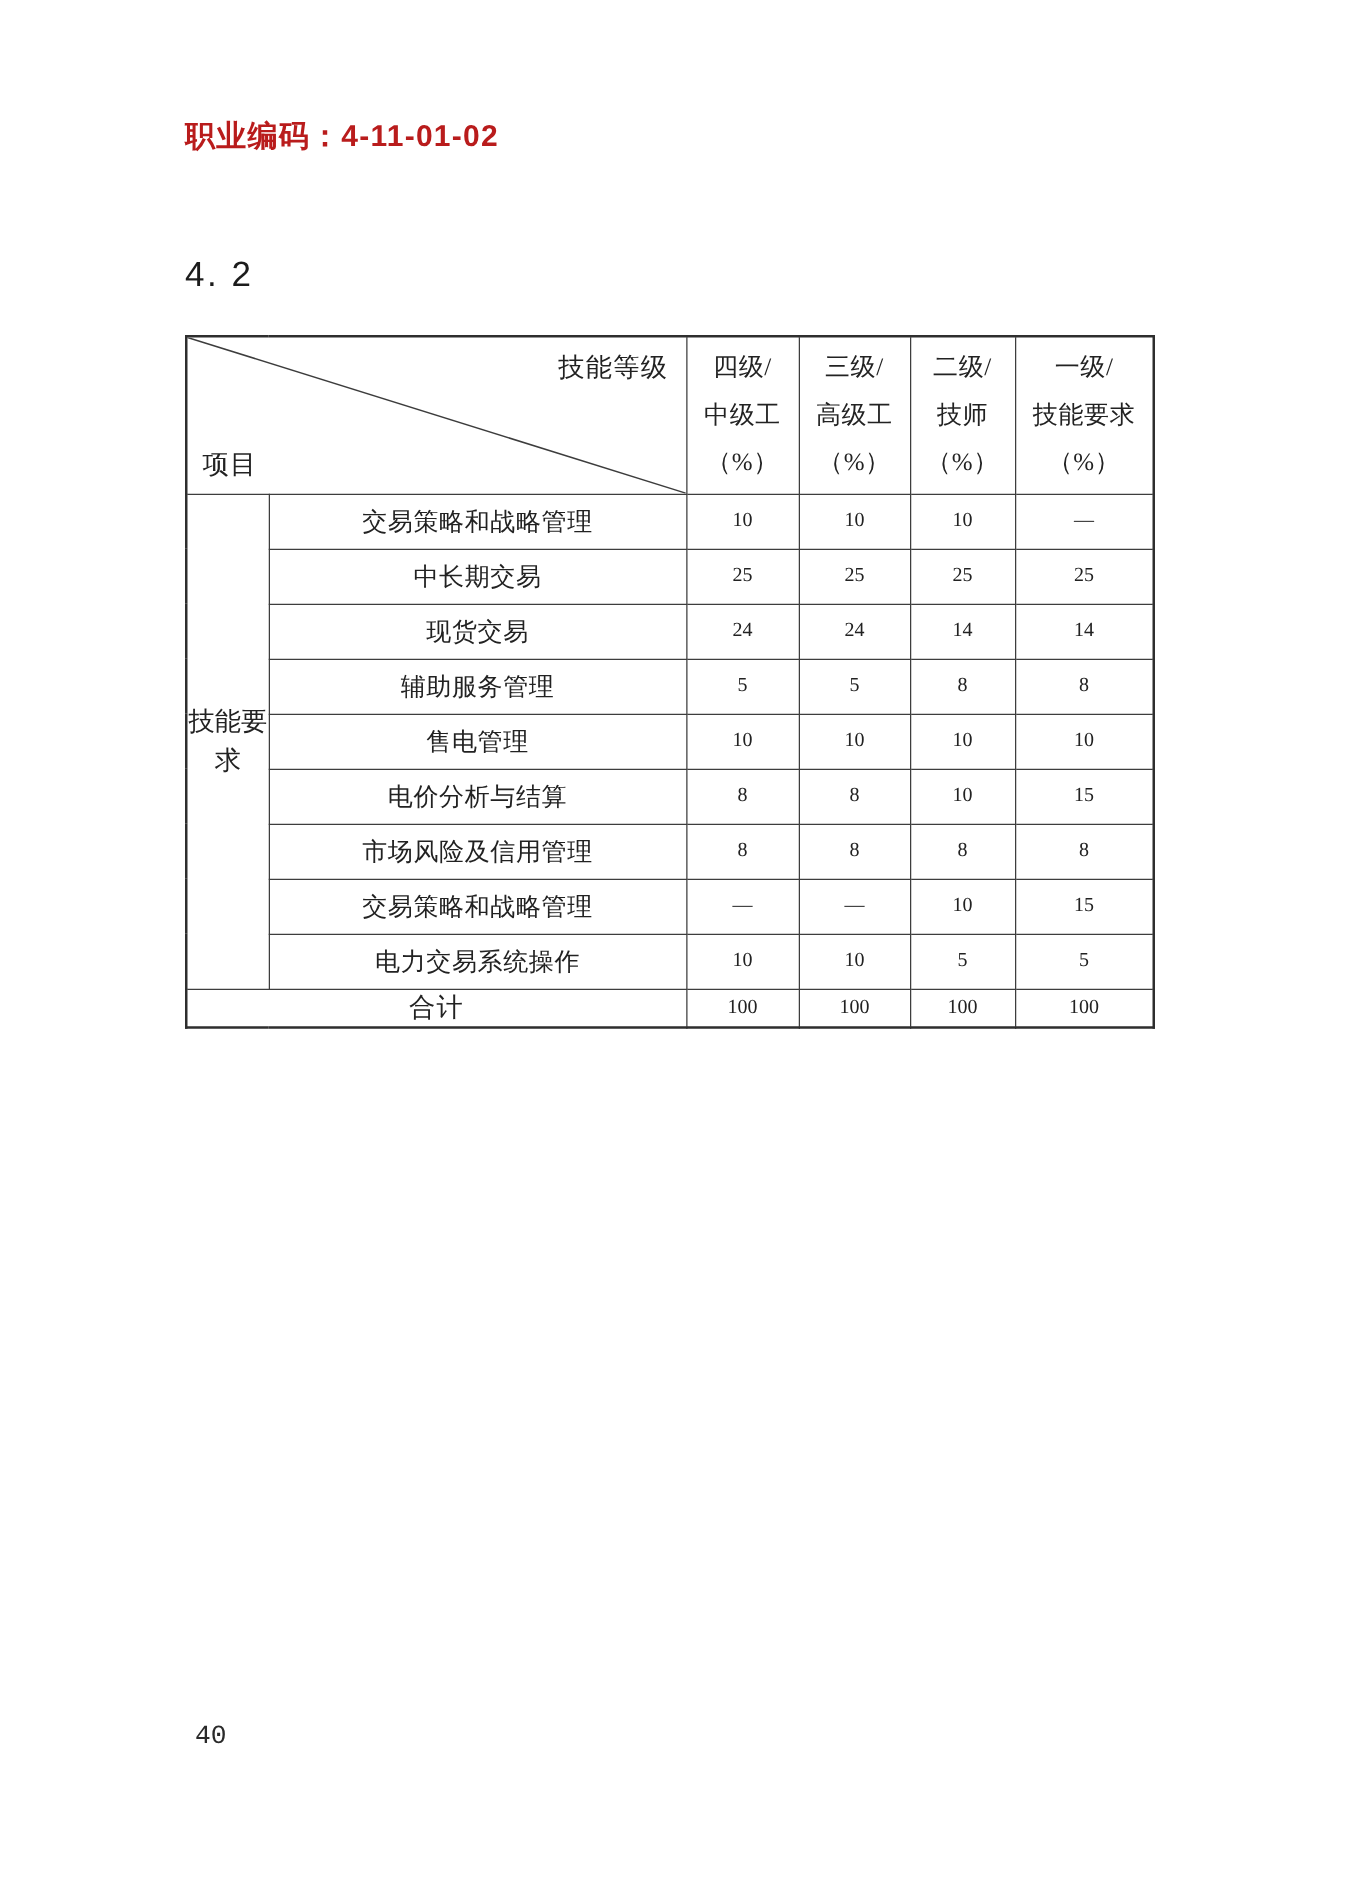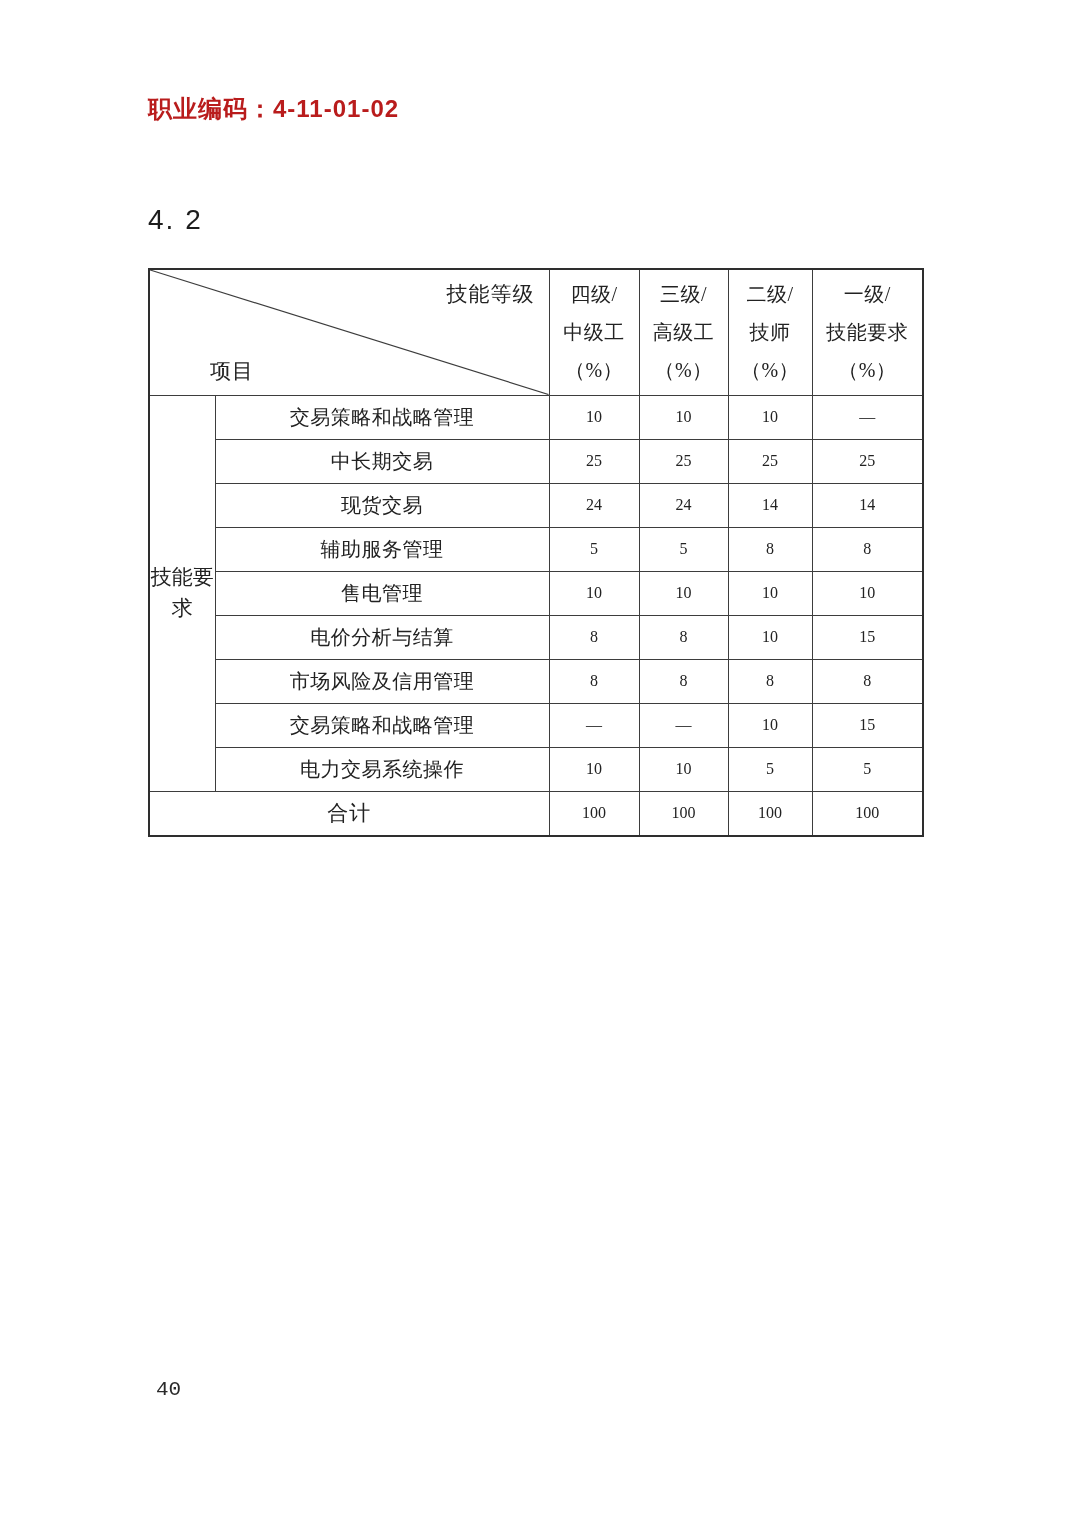--- a/index.html
+++ b/index.html
@@ -45,21 +45,21 @@
     border: 1px solid #3d3d3d;
     text-align: center;
     vertical-align: middle;
     font-weight: normal;
     padding: 0;
   }
   table.weights { border: 2px solid #2e2e2e; }
   table.weights tr.header-row td,
   table.weights tr.header-row th { height: 126px; }
   table.weights tr.body-row td { height: 44px; }
-  table.weights tr.total-row td { height: 45px; }
+  table.weights tr.total-row td { height: 31px; }
   .corner-cell {
     position: relative;
     padding: 0;
   }
   .corner-cell svg.diag {
     position: absolute;
     left: 0; top: 0;
     width: 100%; height: 100%;
     display: block;
   }
@@ -67,21 +67,20 @@
     position: absolute;
     top: 10px; right: 14px;
     font-size: 21px;
     letter-spacing: 1px;
   }
   .corner-bl {
     position: absolute;
     bottom: 10px; left: 12px;
     font-size: 21px;
     letter-spacing: 1px;
-    margin-left: 48px;
   }
   th.col-head div {
     line-height: 38px;
     font-size: 20px;
     letter-spacing: 0.5px;
   }
   td.group-cell {
     padding: 0 11px;
     line-height: 31px;
     font-size: 21px;

